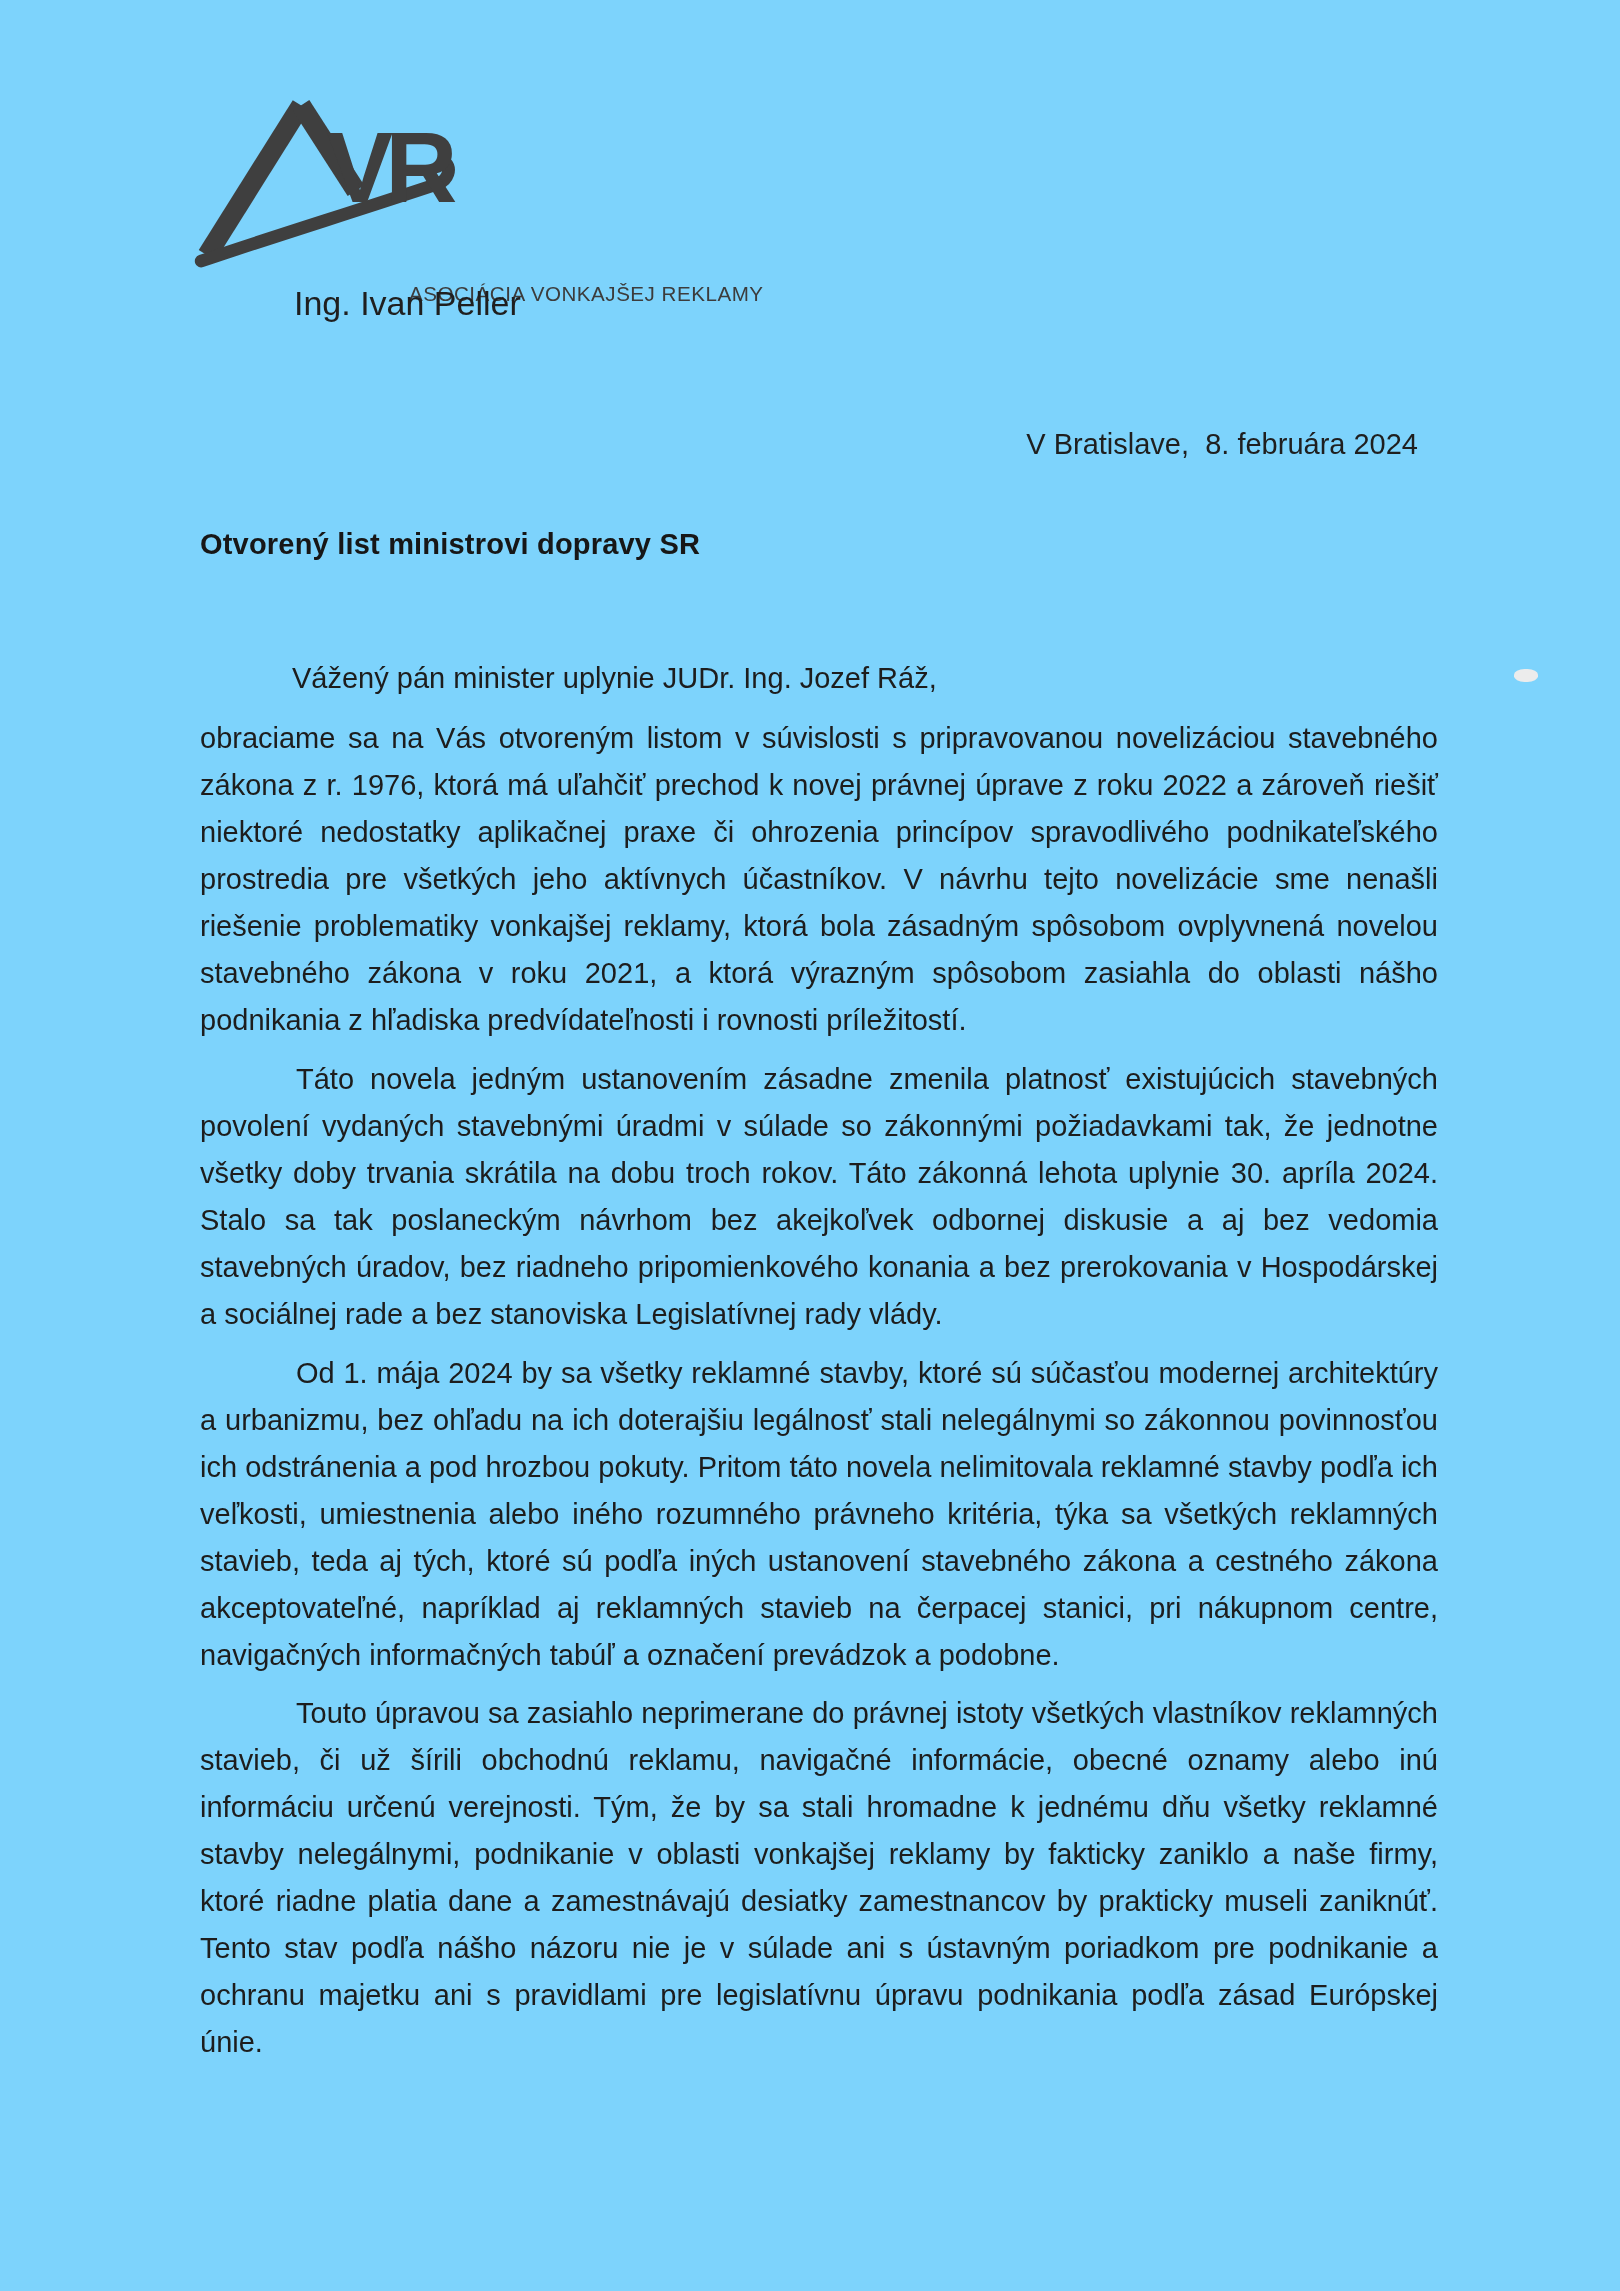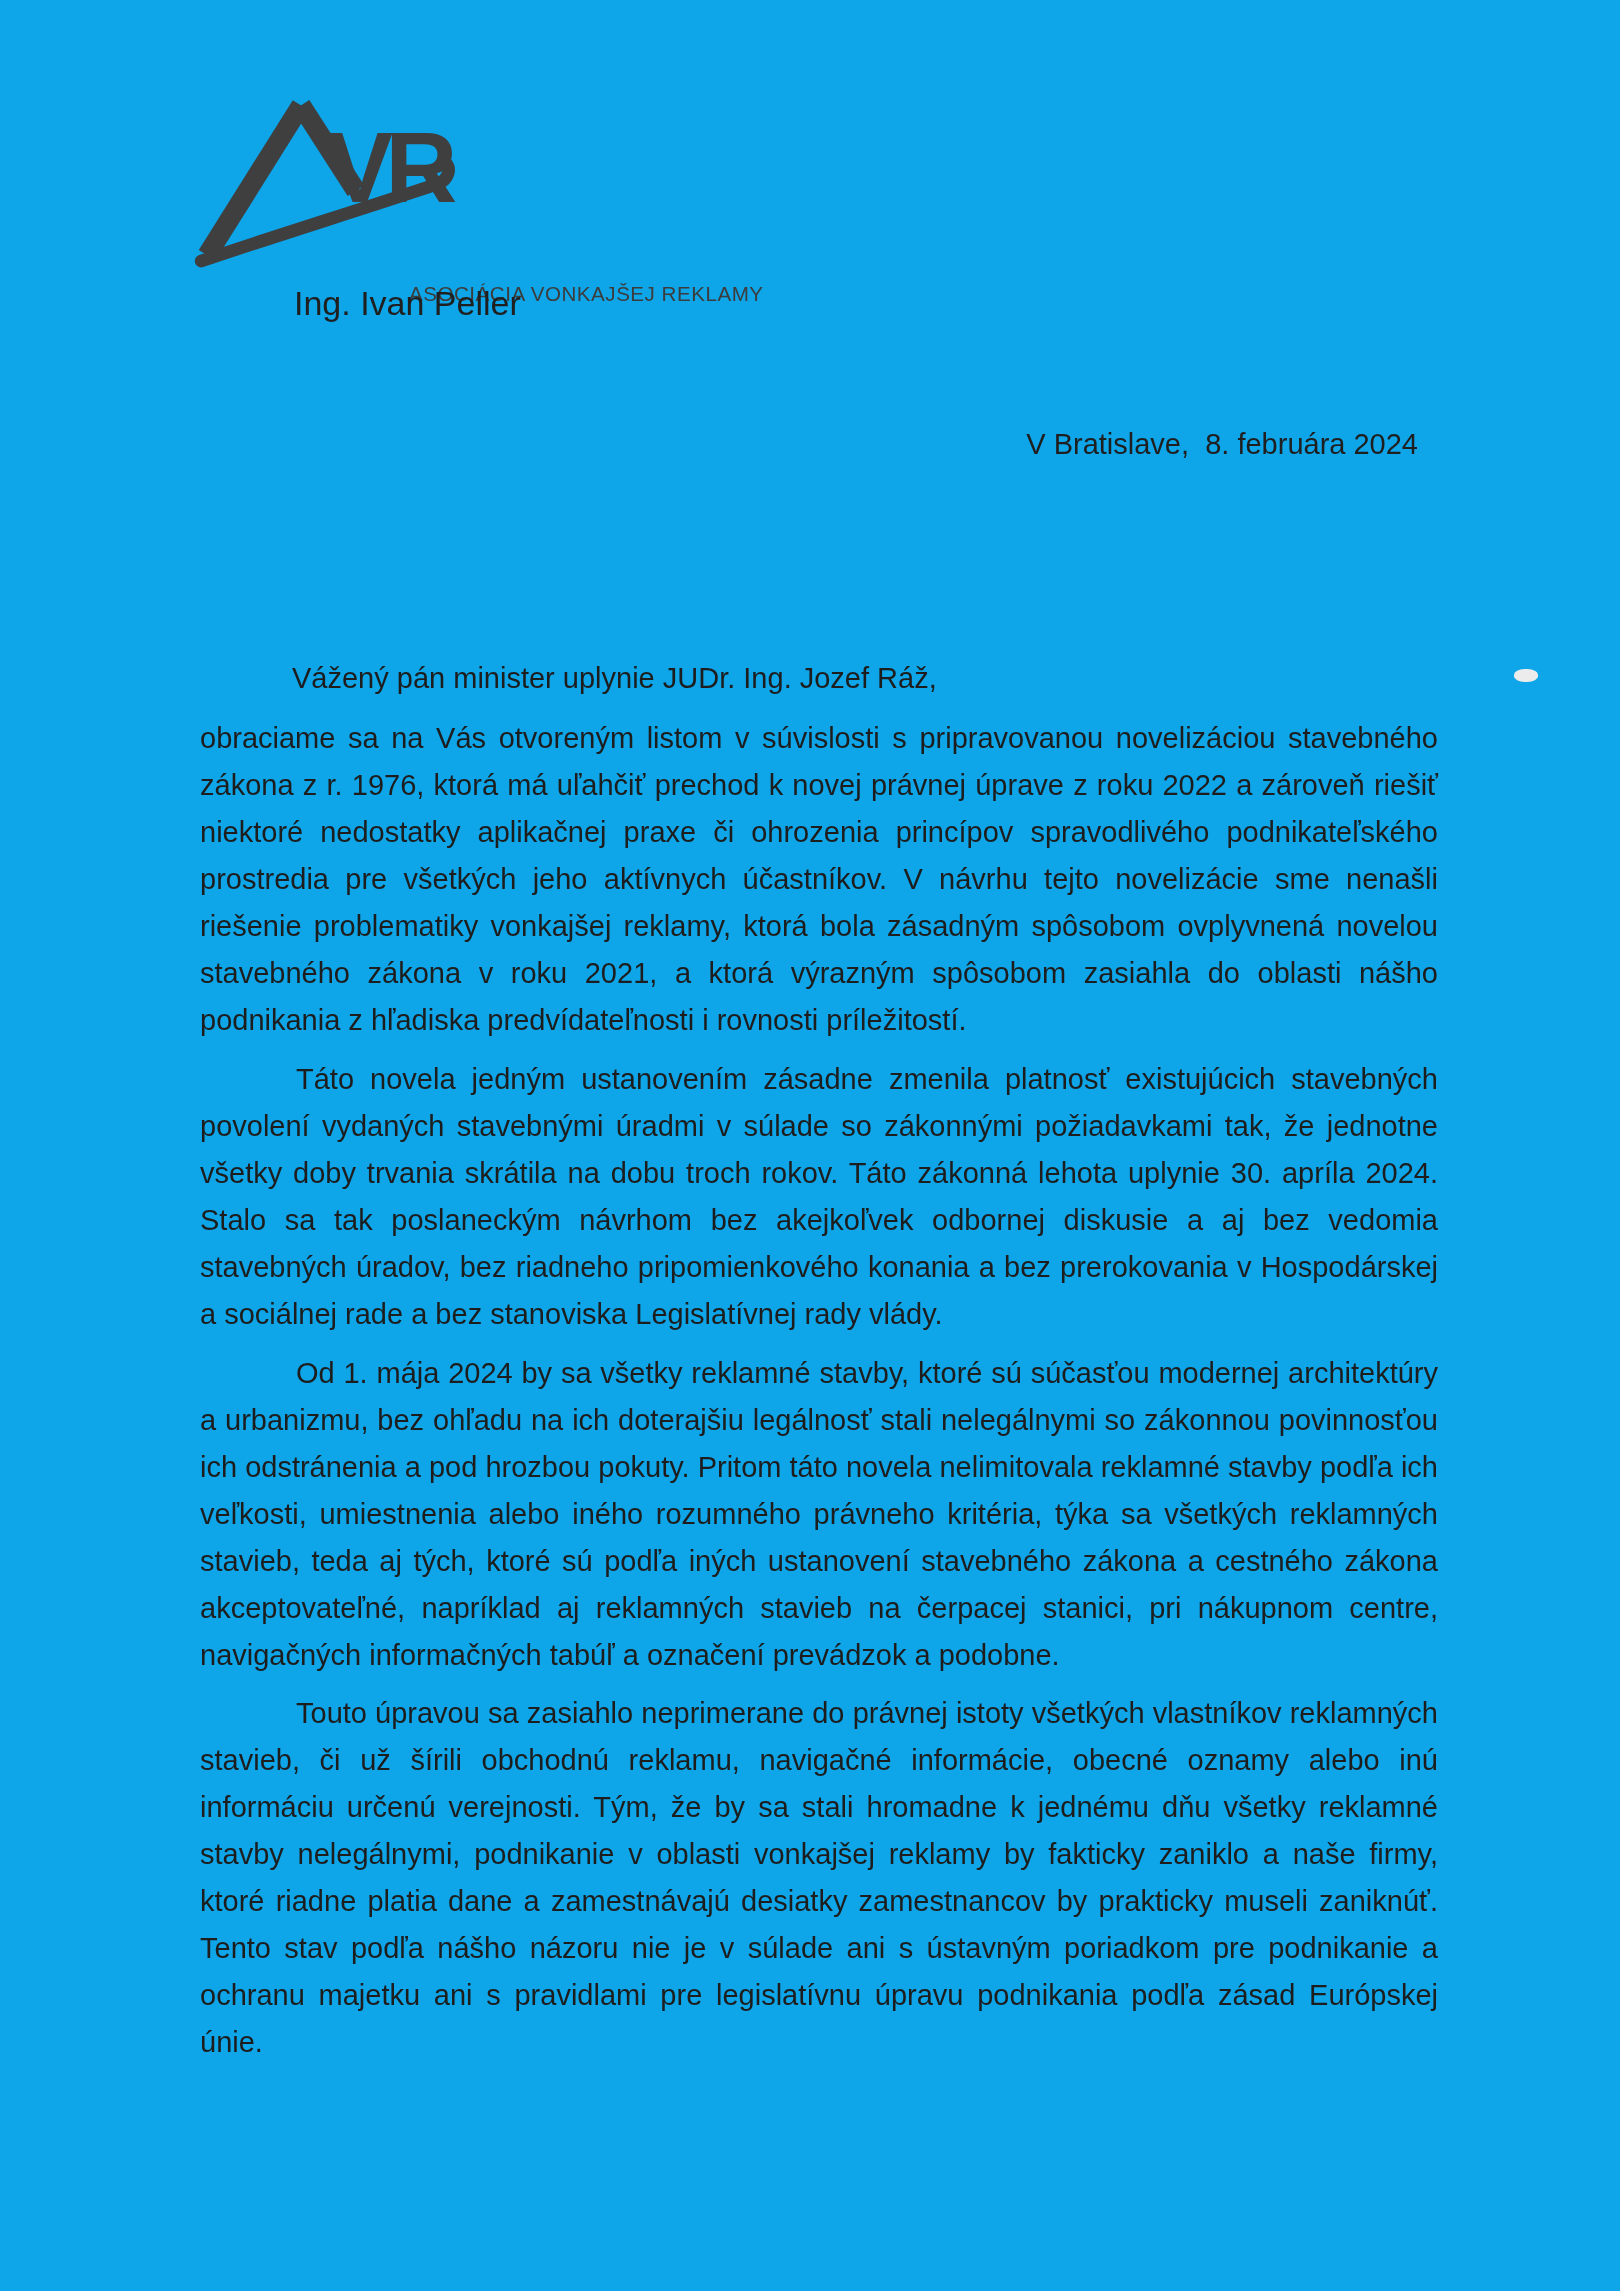--- a/index.html
+++ b/index.html
@@ -4,21 +4,21 @@
 <style>
   html, body {
     margin: 0;
     padding: 0;
     background: #ffffff;
   }
   .page {
     position: relative;
     width: 1620px;
     height: 2292px;
-    background: #0ea5e9;
+    background: #7dd3fc;
     font-family: "Liberation Sans", sans-serif;
     color: #1d1d1d;
     overflow: hidden;
   }
   
   .logo {
     position: absolute;
     left: 162px;
     top: 65px;
     width: 333px;
@@ -115,20 +115,21 @@
 
       <text x="168" y="140" font-family="Liberation Sans, sans-serif" font-size="102" font-weight="bold" letter-spacing="-8" fill="#3f3f3f">VR</text>
     </svg>
     <div class="logo-caption">ASOCIÁCIA VONKAJŠEJ REKLAMY</div>
   </div>
 
   <div class="author">Ing. Ivan Peller</div>
 
   <div class="dateline">V Bratislave,  8. februára 2024</div>
 
+  <div class="subject">Otvorený list ministrovi dopravy SR</div>
 
   <div class="salutation">Vážený pán minister uplynie JUDr. Ing. Jozef Ráž,</div>
 
   <div class="body-text">
     <p>obraciame sa na Vás otvoreným listom v súvislosti s pripravovanou novelizáciou stavebného zákona z r. 1976, ktorá má uľahčiť prechod k novej právnej úprave z roku 2022 a zároveň riešiť niektoré nedostatky aplikačnej praxe či ohrozenia princípov spravodlivého podnikateľského prostredia pre všetkých jeho aktívnych účastníkov.  V návrhu tejto novelizácie sme nenašli riešenie problematiky vonkajšej reklamy, ktorá bola zásadným spôsobom ovplyvnená novelou stavebného zákona v roku 2021, a ktorá výrazným spôsobom zasiahla do oblasti nášho podnikania z hľadiska predvídateľnosti i rovnosti príležitostí.</p>
     <p class="indent">Táto novela jedným ustanovením zásadne zmenila platnosť existujúcich stavebných povolení vydaných stavebnými úradmi v súlade so zákonnými požiadavkami tak, že jednotne všetky doby trvania skrátila na dobu troch rokov. Táto zákonná lehota uplynie 30. apríla 2024. Stalo sa tak poslaneckým návrhom bez akejkoľvek odbornej diskusie a aj bez vedomia stavebných úradov, bez riadneho pripomienkového konania a bez prerokovania v Hospodárskej a sociálnej rade a bez stanoviska Legislatívnej rady vlády.</p>
     <p class="indent">Od 1. mája 2024 by sa všetky reklamné stavby, ktoré sú súčasťou modernej architektúry a urbanizmu, bez ohľadu na ich doterajšiu legálnosť stali nelegálnymi so zákonnou povinnosťou ich odstránenia a pod hrozbou pokuty. Pritom táto novela nelimitovala reklamné stavby podľa ich veľkosti, umiestnenia alebo iného rozumného právneho kritéria, týka sa všetkých reklamných stavieb, teda aj tých, ktoré sú podľa iných ustanovení stavebného zákona a cestného zákona akceptovateľné, napríklad aj reklamných stavieb na čerpacej stanici, pri nákupnom centre, navigačných informačných tabúľ a označení prevádzok a podobne.</p>
     <p class="indent">Touto úpravou sa zasiahlo neprimerane do právnej istoty všetkých vlastníkov reklamných stavieb, či už šírili obchodnú reklamu, navigačné informácie, obecné oznamy alebo inú informáciu určenú verejnosti. Tým, že by sa stali hromadne k jednému dňu všetky reklamné stavby nelegálnymi, podnikanie v oblasti vonkajšej reklamy by fakticky zaniklo a naše firmy, ktoré riadne platia dane a zamestnávajú desiatky zamestnancov by prakticky museli zaniknúť. Tento stav podľa nášho názoru nie je v súlade ani s ústavným poriadkom pre podnikanie a ochranu majetku ani s pravidlami pre legislatívnu úpravu podnikania podľa zásad Európskej únie.</p>
   </div>
 

